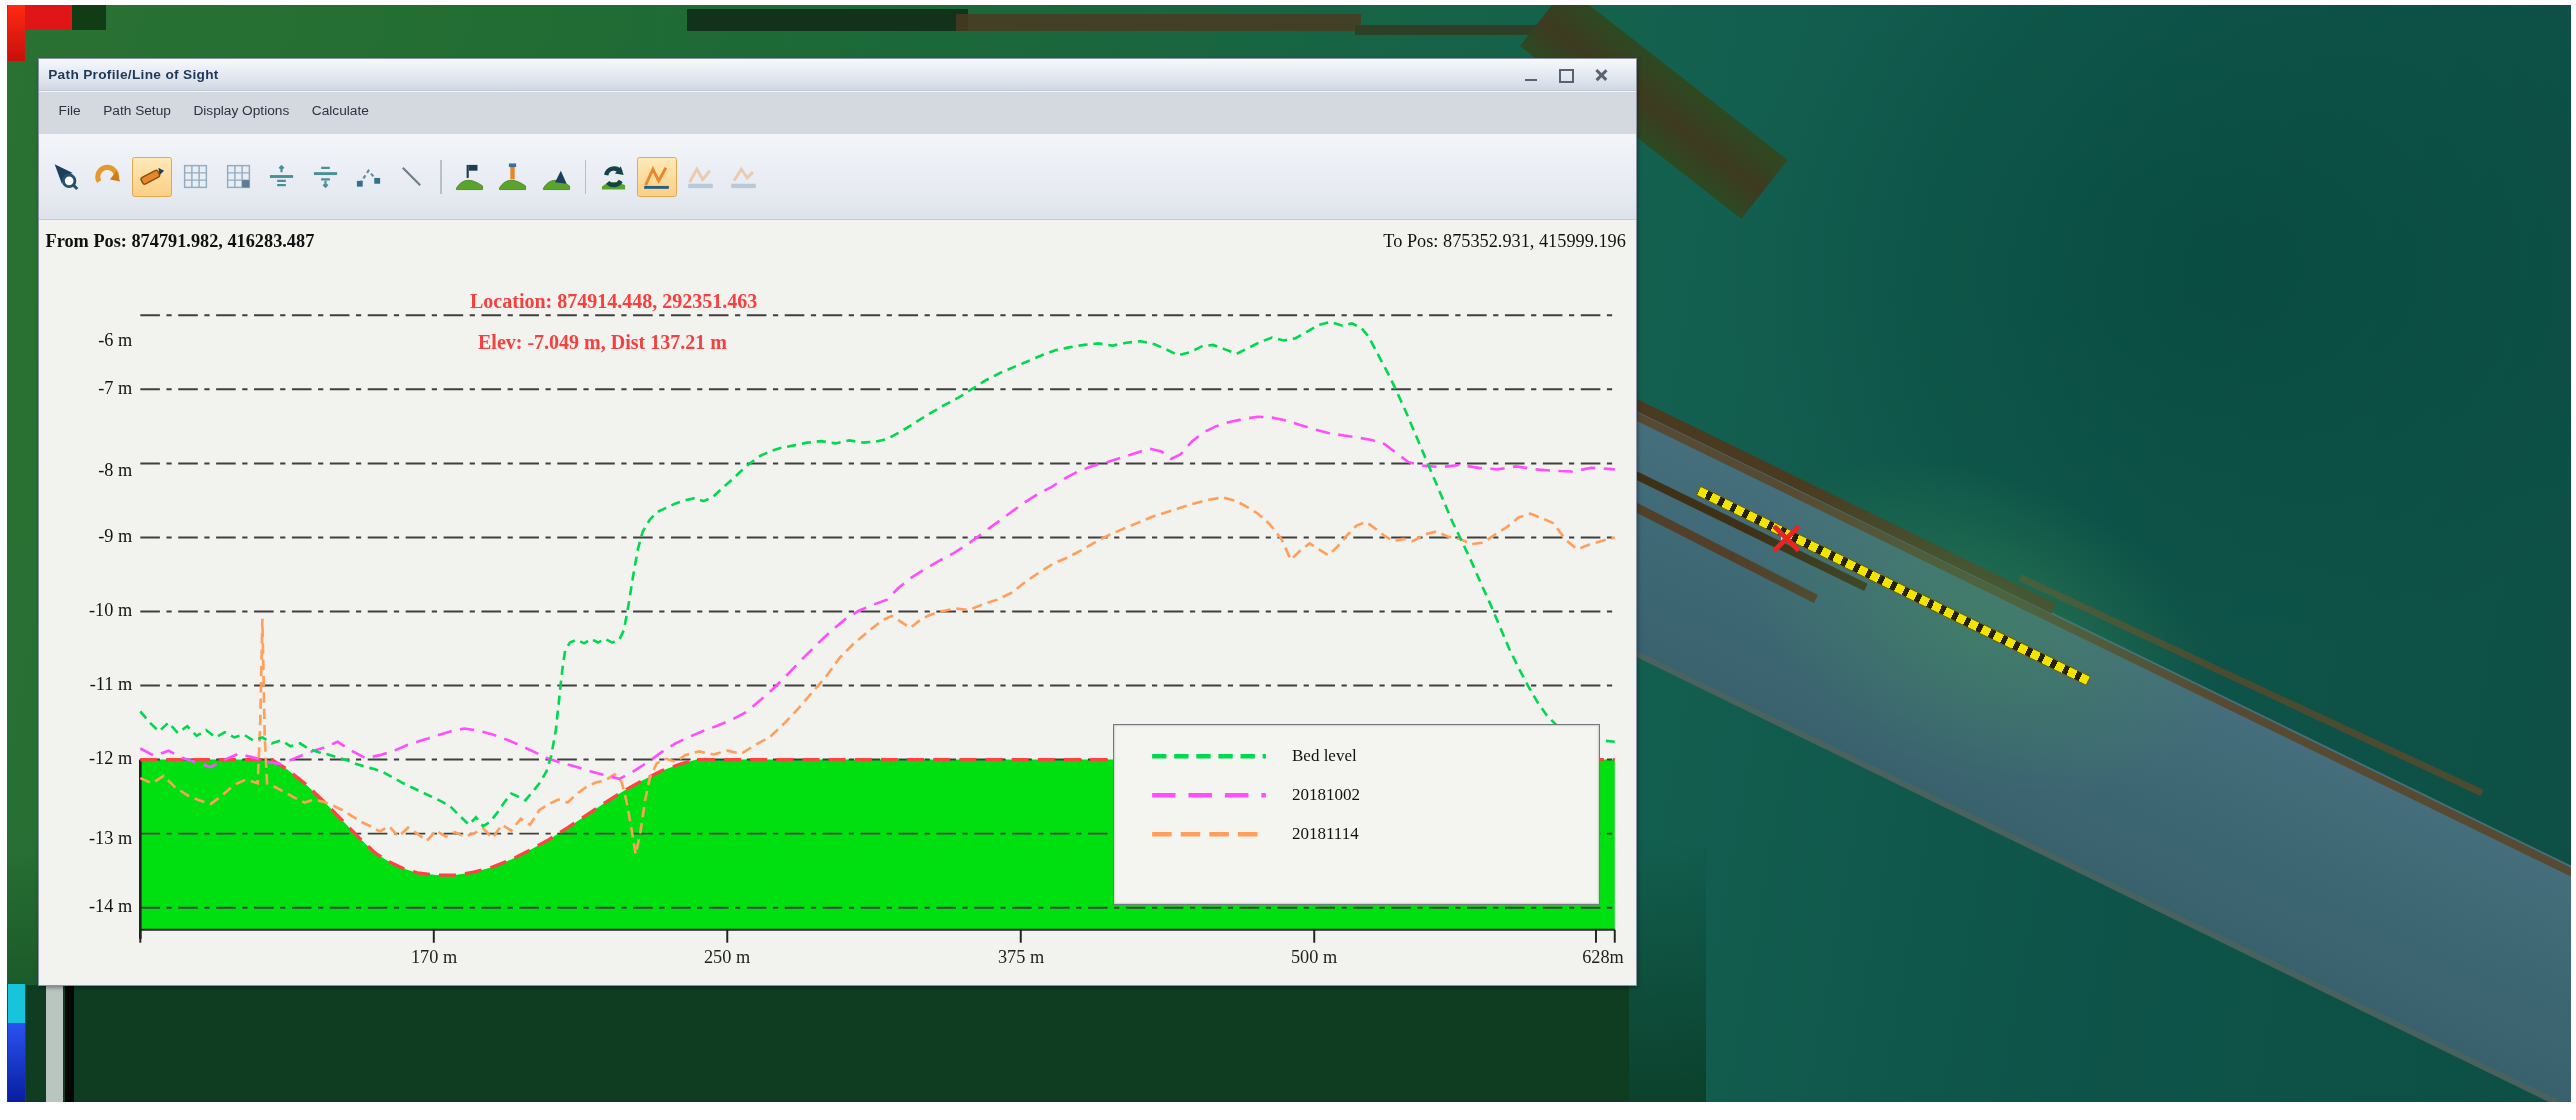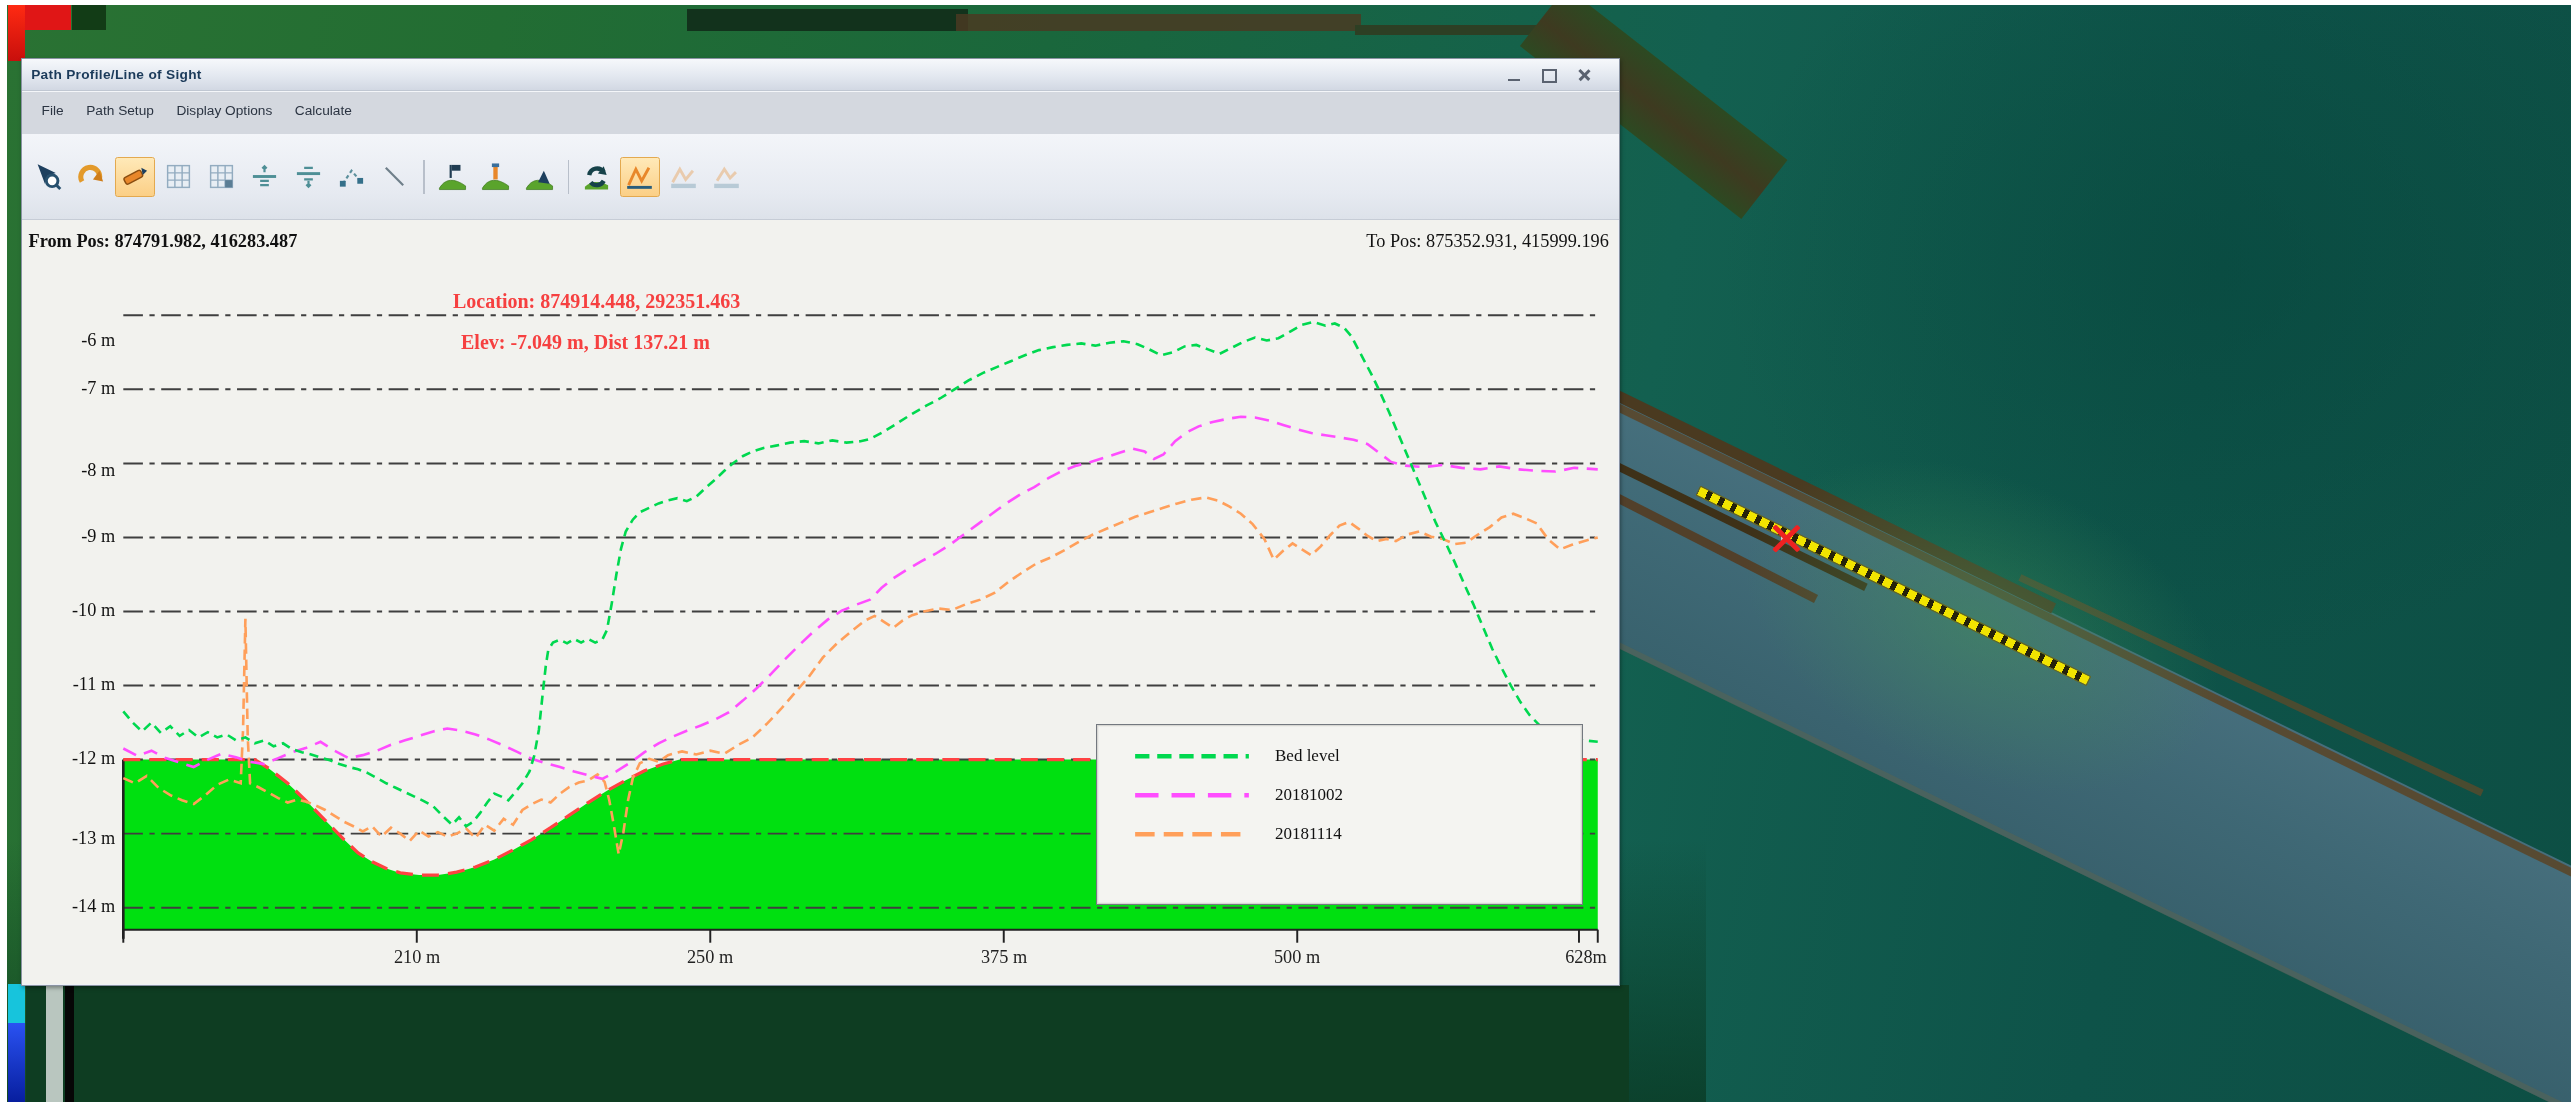--- a/index.html
+++ b/index.html
@@ -37,21 +37,21 @@
   .under-col-light{position:absolute;left:39px;top:980px;width:17px;height:117px;background:#b9c6bf;}
   .under-col-dark{position:absolute;left:58px;top:980px;width:9.8px;height:117px;background:#060606;}
   .ypath{left:1691px;top:480px;width:433px;height:8.5px;transform:rotate(26deg);
        background:repeating-linear-gradient(90deg,#f2e400 0 8.5px,#26220a 8.5px 13.7px);
        border:0.7px solid #6a6418;border-radius:1.3px;}
   .xmark{position:absolute;left:1762px;top:517px;width:33px;height:33px;}
   .xmark i{position:absolute;left:15px;top:-1.3px;width:4.6px;height:35px;background:#ee2222;border-radius:1.3px;}
   .xmark i.a{transform:rotate(45deg);} .xmark i.b{transform:rotate(-45deg);}
   .xmark em{position:absolute;left:12.4px;top:12.4px;width:7.8px;height:7.8px;background:#d8cfd4;border-radius:1.3px;}
   
-  .window{position:absolute;left:21px;top:58px;width:1599px;height:928px;background:#eef1f6;
+  .window{position:absolute;left:38px;top:58px;width:1599px;height:928px;background:#eef1f6;
        border:1.3px solid #8a93a3;box-sizing:border-box;box-shadow:1.3px 2px 3.9px rgba(0,0,0,.35);}
   .titlebar{position:absolute;left:0;top:0;width:100%;height:31px;
        background:linear-gradient(180deg,#f6f8fb 0%,#e3e8f0 55%,#d2d8e3 100%);
        border-bottom:0.7px solid #c0c7d2;}
   .title{position:absolute;left:9.2px;top:7.8px;font-size:13.7px;font-weight:700;color:#1b3a5a;letter-spacing:0.3px;}
   .winbtn{position:absolute;top:7.8px;width:18.3px;height:17px;}
   .winbtn .bar{position:absolute;left:2.6px;bottom:2.6px;width:11.8px;height:2.6px;background:#5a6270;}
   .winbtn .box{position:absolute;left:2px;top:2px;width:11px;height:9.8px;border:2px solid #5a6270;}
   .winbtn .x1,.winbtn .x2{position:absolute;left:7.8px;top:1.3px;width:2.6px;height:14.4px;background:#5a6270;}
   .winbtn .x1{transform:rotate(45deg);} .winbtn .x2{transform:rotate(-45deg);}
@@ -288,21 +288,21 @@
         <div class="ylab" style="left: 5.2px; top: 319px;">-7 m</div>
         <div class="ylab" style="left: 5.2px; top: 393px; margin-top: 8px;">-8 m</div>
         <div class="ylab" style="left: 5.2px; top: 467px;">-9 m</div>
         <div class="ylab" style="left: 5.2px; top: 541px;">-10 m</div>
         <div class="ylab" style="left: 5.2px; top: 615px;">-11 m</div>
         <div class="ylab" style="left: 5.2px; top: 689px;">-12 m</div>
         <div class="ylab" style="left: 5.2px; top: 763px; margin-top: 6px;">-13 m</div>
         <div class="ylab" style="left: 5.2px; top: 837px;">-14 m</div>
       </div>
     <div id="x-labels">
-        <div class="xlab" style="top: 888px; left: 395px;">210 m</div>
+        <div class="xlab" style="top: 888px; left: 395px;">170 m</div>
         <div class="xlab" style="top: 888px; left: 688px;">250 m</div>
         <div class="xlab" style="top: 888px; left: 982px;">375 m</div>
         <div class="xlab" style="top: 888px; left: 1275px;">500 m</div>
         <div class="xlab" style="top: 888px; left: 1564px;">628m</div>
       </div>
 
     <div class="anno" style="left:431px;top:231px;">Location: 874914.448, 292351.463</div>
     <div class="anno" style="left:439px;top:272px;">Elev: -7.049 m, Dist 137.21 m</div>
 
     <div class="legend" id="legend-box">

